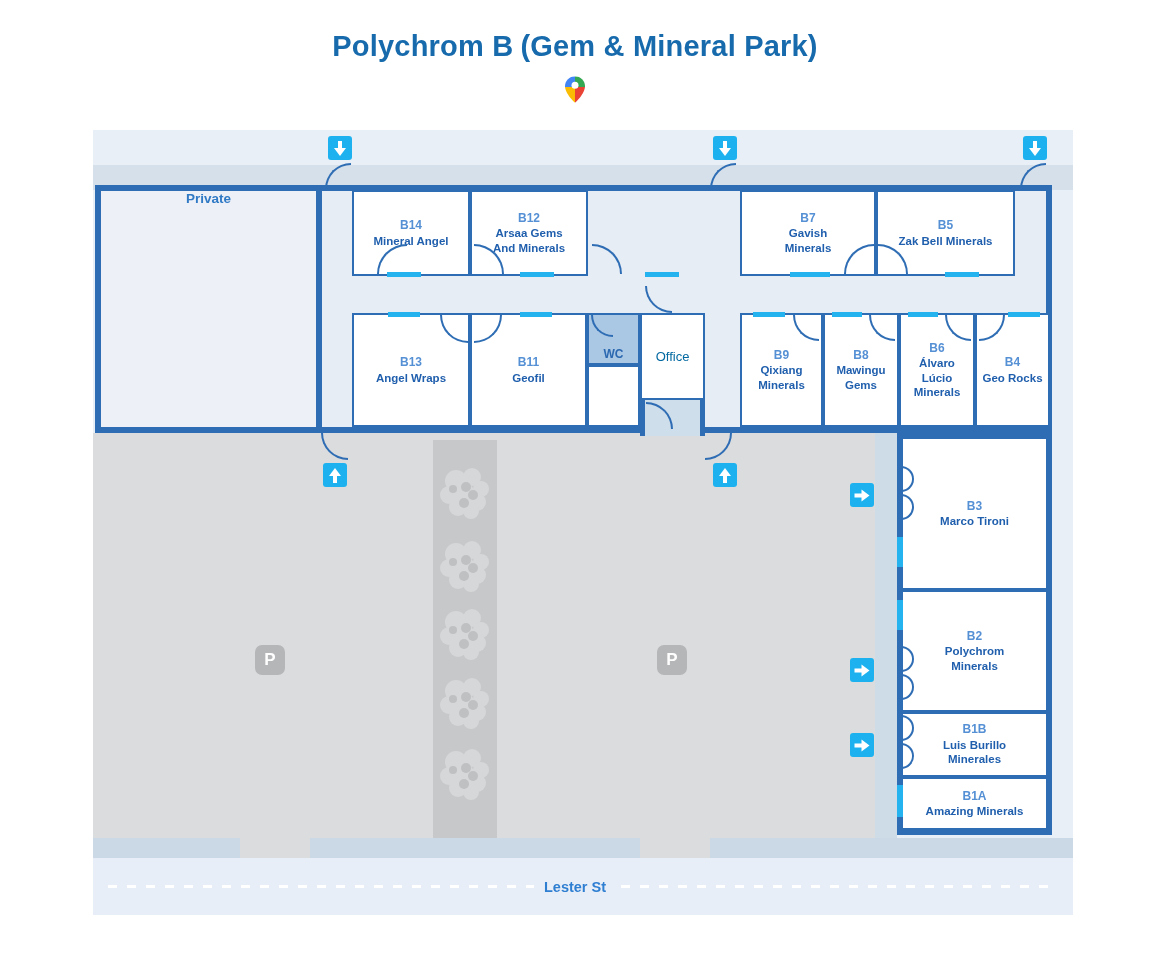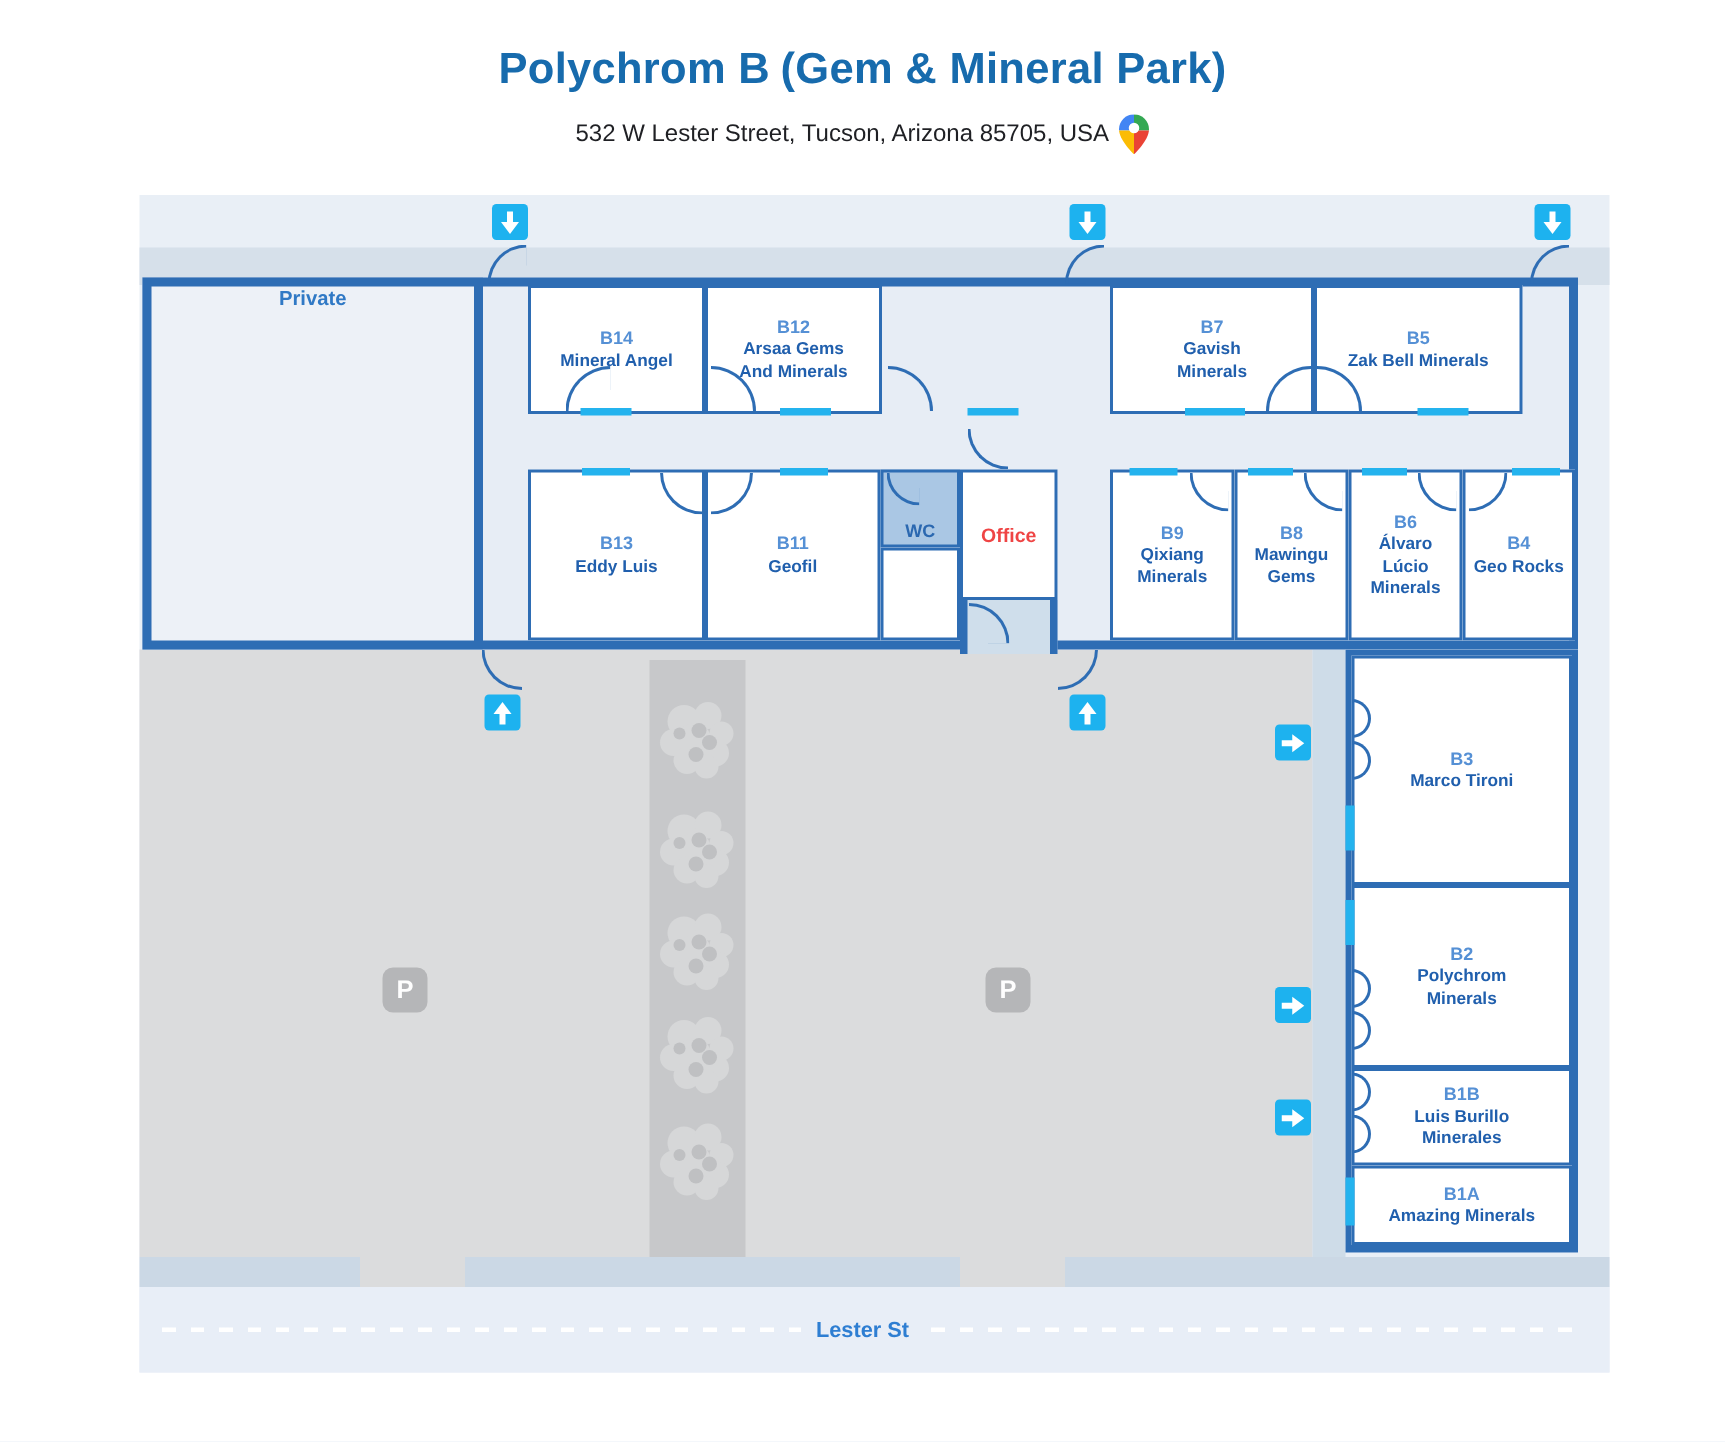--- a/index.html
+++ b/index.html
@@ -15,21 +15,21 @@
   .map { position:absolute; left:93px; top:130px; width:980px; height:785px; background:#e9eff6; }
   .zone { position:absolute; }
 
   .bldg { position:absolute; border:6px solid #2e6db4; box-sizing:border-box; }
   .room { position:absolute; background:#fff; border:2px solid #2e6db4; box-sizing:border-box;
           display:flex; flex-direction:column; align-items:center; justify-content:center; text-align:center; padding:2px; }
   .rid   { font-size:12px; font-weight:bold; color:#5590d5; line-height:1.3; }
   .rname { font-size:11.5px; font-weight:bold; color:#205fad; line-height:1.25; white-space:pre-line; }
   .plabel { font-size:13.5px; font-weight:bold; color:#3079c5; }
   .wclabel { font-size:12px; font-weight:bold; color:#2b68b0; }
-  .offlabel { font-size:13px; font-weight:bold; color:#ef4444; }
+  .offlabel { font-size:13px; font-weight:normal; color:#0369a1; }
 
   .window { position:absolute; background:#24b3ee; }
 
   .door { position:absolute; box-sizing:border-box; border:0 solid #2e6db4; background:transparent; }
   .d-tl { border-top-left-radius:100%;  border-top-width:2px;    border-left-width:2px;  }
   .d-tr { border-top-right-radius:100%; border-top-width:2px;    border-right-width:2px; }
   .d-bl { border-bottom-left-radius:100%;  border-bottom-width:2px; border-left-width:2px;  }
   .d-br { border-bottom-right-radius:100%; border-bottom-width:2px; border-right-width:2px; }
   .d-half { border-width:2px 2px 2px 0; border-radius:0 100% 100% 0 / 0 50% 50% 0; width:13px; height:26px; }
 
@@ -71,21 +71,20 @@
         <circle cx="28" cy="38" r="5" fill="#bfc0c2"></circle>
     </g>
   </defs>
 </svg>
 
 <div class="header">
   <div class="title">
     <span>Polychrom B</span><span class="suffix">(Gem &amp; Mineral Park)</span>
   </div>
   <div class="address">
-    <span>532 W Lester Street, Tucson, Arizona 85705, USA</span>
     <svg width="20" height="27" viewBox="0 0 24 32">
       <defs>
           <clipPath id="pinClip">
             <path d="M12 0C5.4 0 0 5.4 0 12c0 9 12 20 12 20s12-11 12-20C24 5.4 18.6 0 12 0z"></path>
           </clipPath>
         </defs>
       <g clip-path="url(#pinClip)">
         <rect x="0" y="0" width="12" height="13" fill="#4285F4"></rect>
         <rect x="12" y="0" width="12" height="13" fill="#34A853"></rect>
         <rect x="0" y="13" width="12" height="19" fill="#FBBC04"></rect>
@@ -129,21 +128,21 @@
     <div class="rname">Gavish
 Minerals</div>
   </div>
   <div class="room" style="left:783px;top:60px;width:139px;height:86px">
     <div class="rid">B5</div>
     <div class="rname">Zak Bell Minerals</div>
   </div>
 
   <div class="room" style="left:259px;top:183px;width:118px;height:114px">
     <div class="rid">B13</div>
-    <div class="rname">Eddy Luis</div>
+    <div class="rname">Angel Wraps</div>
   </div>
   <div class="room" style="left:377px;top:183px;width:117px;height:114px">
     <div class="rid">B11</div>
     <div class="rname">Geofil</div>
   </div>
   <div class="room" style="left:494px;top:183px;width:53px;height:52px;background:#aac7e4;justify-content:flex-end">
     <span class="wclabel">WC</span>
   </div>
   <div class="room" style="left:494px;top:235px;width:53px;height:62px"></div>
   <div class="room" style="left:547px;top:183px;width:65px;height:87px">

